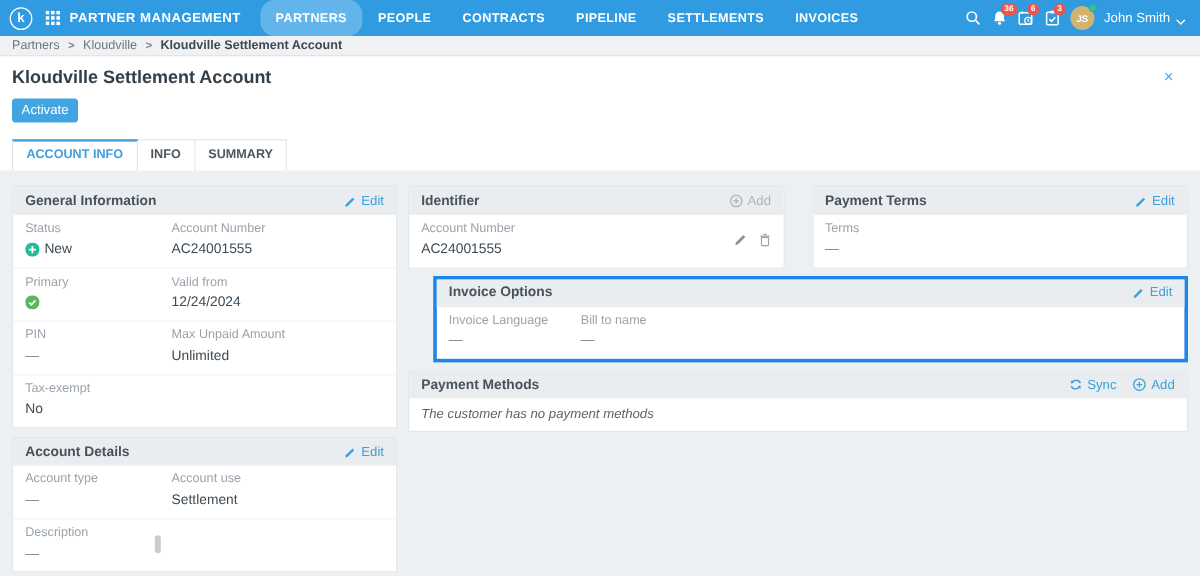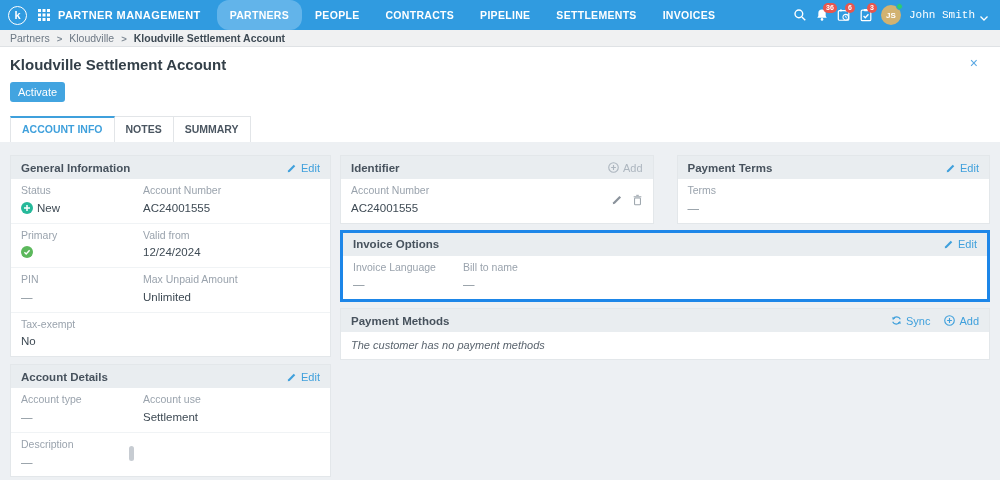--- a/index.html
+++ b/index.html
@@ -18,21 +18,21 @@
               letter-spacing:.3px; color:#fff; cursor:pointer; }
   .nav-item.active { background:#62b4ea; }
   .nav-right { margin-left:auto; display:flex; align-items:center; gap:8px; padding-right:12px; }
   .icon-btn { position:relative; display:flex; cursor:pointer; }
   .badge { position:absolute; top:-5px; left:8px; background:#e8564e; color:#fff; font-size:7px;
            font-weight:bold; border-radius:7px; padding:1px 3px; line-height:1.1; }
   .avatar { position:relative; width:20px; height:20px; background:#d2b271; border-radius:50%;
             display:flex; align-items:center; justify-content:center; font-size:8px; font-weight:bold; cursor:pointer; }
   .presence { position:absolute; top:-2px; right:-2px; width:7px; height:7px; background:#2ecc71;
               border:1px solid #309be0; border-radius:50%; }
-  .user-name { font-size:11px; display:flex; align-items:flex-end; gap:5px; cursor:pointer;font-family:Liberation Mono, monospace; }
+  .user-name { font-size:11px; display:flex; align-items:flex-end; gap:5px; cursor:pointer; }
 
   
   .breadcrumb { height:17px; background:#f0f1f2; border-bottom:1px solid #dfe2e5; display:flex;
                 align-items:center; gap:7px; padding:0 10px; font-size:10.5px; color:#6d7884; }
   .breadcrumb a { color:#6d7884; cursor:pointer; }
   .breadcrumb .sep { color:#7d8893; font-weight:bold; font-size:9.5px; }
   .breadcrumb .last { font-weight:bold; color:#3e4a54; }
 
   
   .page-header { background:#fff; height:95px; padding:9px 10px 0; display:flex; flex-direction:column; position:relative; }
@@ -47,21 +47,21 @@
   .tab.active { color:#3fa0dc; border-top:2px solid #3fa0dc; padding-top:5px; }
 
   
   .content { padding:13px 10px 0; display:flex; gap:9px; align-items:flex-start; }
   .col-left { width:321px; flex:none; display:flex; flex-direction:column; gap:7px; }
   .col-right { flex:1; display:flex; flex-direction:column; gap:6px; }
   .row-split { display:flex; gap:23px; }
   .row-split > .card { flex:1; }
 
   .card { background:#fff; border:1px solid #e3e7ea; }
-  .card.highlighted { border:3px solid #1d86e8; }
+  .card.highlighted { border:3px solid #1d86e8;margin-left:21px; }
   .card-header { background:#e9edf0; height:23px; display:flex; align-items:center; padding:0 10px;
                  font-size:11.5px; font-weight:bold; color:#47525d; }
   .card-actions { margin-left:auto; display:flex; align-items:center; gap:14px; font-weight:normal; }
   .link { display:flex; align-items:center; gap:4px; font-size:11px; color:#3fa0dc; cursor:pointer; }
   .link.disabled { color:#adb6bf; cursor:default; }
 
   .frow { display:flex; padding:5px 10px 7px; }
   .frow + .frow { border-top:1px solid #f0f3f5; }
   .fcol1 { width:122px; flex:none; }
   .fcol2 { flex:1; }
@@ -163,21 +163,21 @@
   <span class="sep">&gt;</span>
   <span class="last">Kloudville Settlement Account</span>
 </div>
 
 <div class="page-header">
   <div class="page-title">Kloudville Settlement Account</div>
   <span class="close-x">×</span>
   <button class="activate">Activate</button>
   <div class="tabs">
     <div class="tab active">ACCOUNT INFO</div>
-    <div class="tab">NOTES</div>
+    <div class="tab">INFO</div>
     <div class="tab">SUMMARY</div>
   </div>
 </div>
 
 <div class="content">
 
   <div class="col-left">
 
     <div class="card">
       <div class="card-header">

